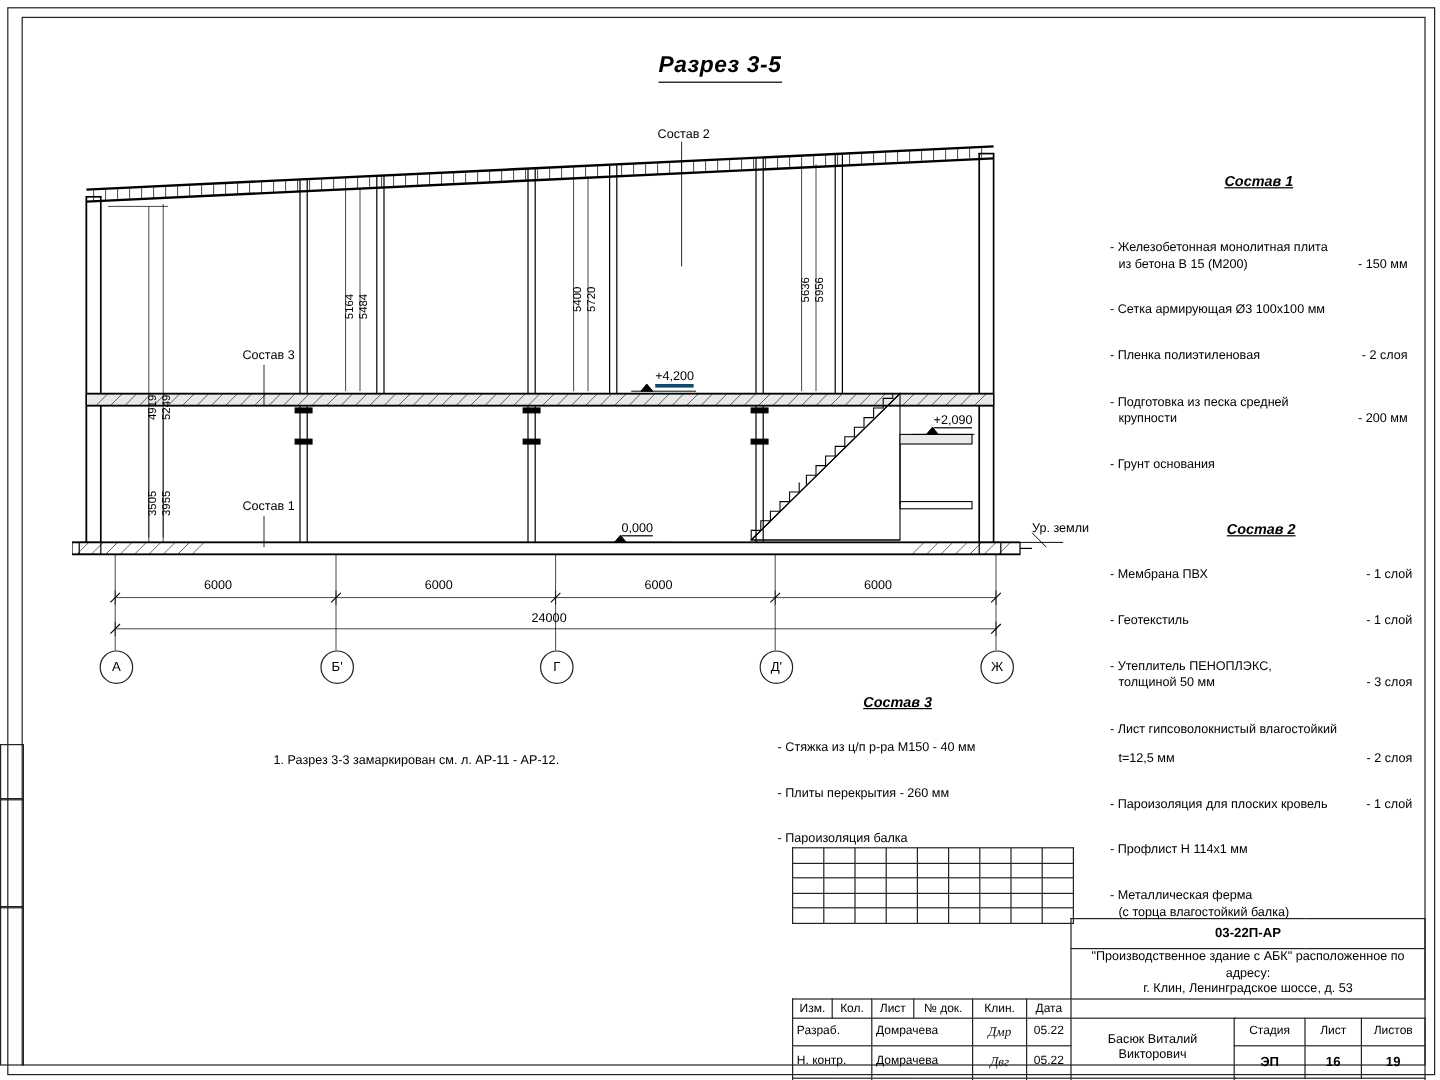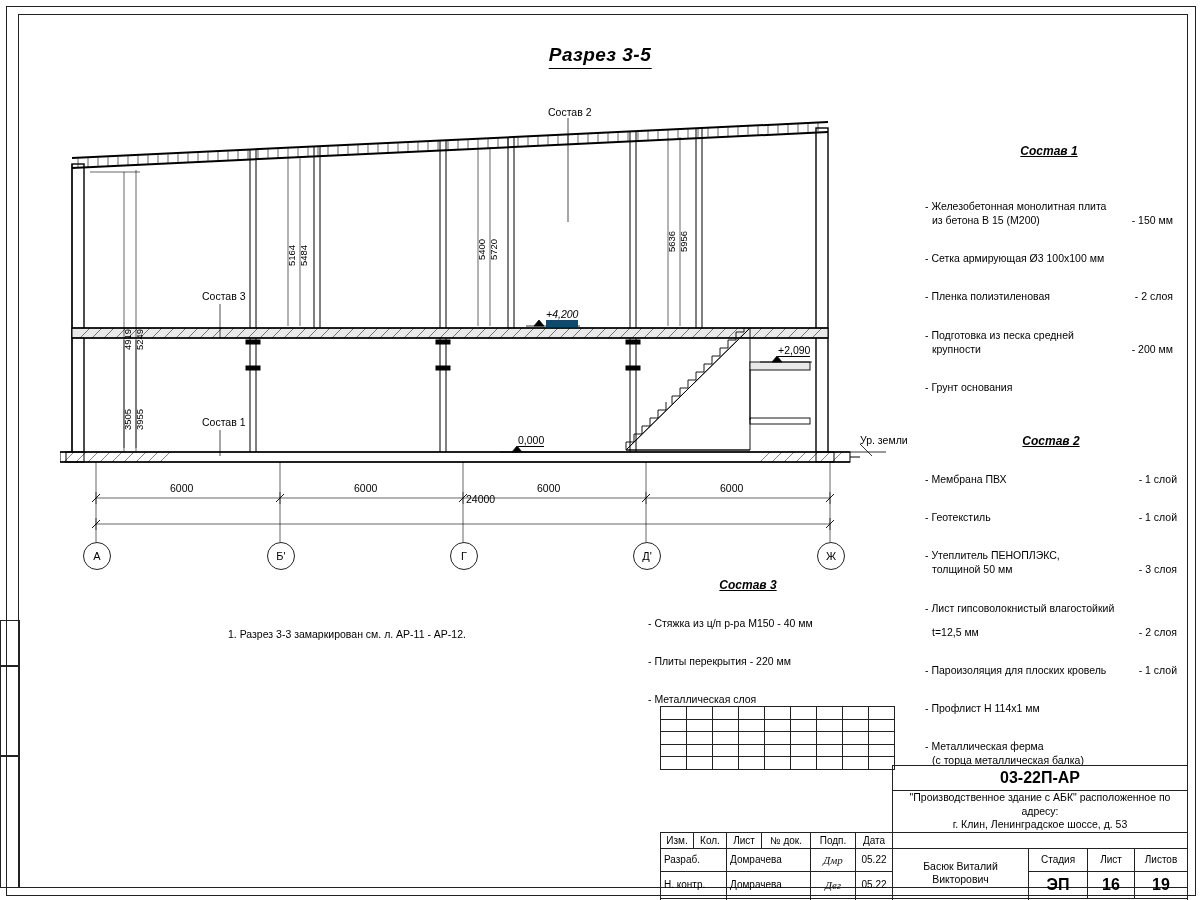--- a/index.html
+++ b/index.html
@@ -36,21 +36,21 @@
   .note-row{display:flex;margin-top:25px;white-space:nowrap;}
   .note-row .t{flex:0 0 auto;}
   .note-row .v{margin-left:auto;padding-left:14px;}
 
   
   .stamp{position:absolute;left:660px;top:706px;width:528px;height:180px;}
   .stamp table{border-collapse:collapse;font-size:10px;}
   .stamp td{border:1px solid #222;padding:0 3px;height:15px;vertical-align:middle;}
   .grid-top td{height:11.5px;width:19px;}
   .c-center{text-align:center;}
-  .big{font-size:16px;font-weight:bold;text-align:center;}
+  .big{font-size:11px;font-weight:bold;text-align:center;}
   .obj{font-size:10.5px;text-align:center;line-height:1.3;}
   .sig{font-family:"Liberation Serif",serif;font-style:italic;font-size:11px;color:#111;text-align:center;}
 
   .footnote{position:absolute;left:228px;top:628px;font-size:10.5px;}
   .bubble{position:absolute;width:26px;height:26px;border:1px solid #222;border-radius:50%;
           font-size:11px;display:flex;align-items:center;justify-content:center;background:#fff;}
 </style>
 </head>
 <body>
 
@@ -226,30 +226,30 @@
     <div class="vlbl" style="left:428px;top:160px;">5720</div>
     <div class="vlbl" style="left:606px;top:152px;">5636</div>
     <div class="vlbl" style="left:618px;top:152px;">5956</div>
     <div class="vlbl" style="left:62px;top:330px;">3505</div>
     <div class="vlbl" style="left:74px;top:330px;">3955</div>
 
     <div class="lbl" style="left:488px;top:6px;">Состав 2</div>
     <div class="lbl" style="left:142px;top:190px;">Состав 3</div>
     <div class="lbl" style="left:142px;top:316px;">Состав 1</div>
 
-    <div class="lbl" style="left:486px;top:208px;border-bottom:7px solid #0c4a6e;font-style:italic;">+4,200</div>
+    <div class="lbl" style="left:486px;top:208px;border-bottom:3px solid #0c4a6e;">+4,200</div>
     <div class="lbl" style="left:718px;top:244px;border-bottom:1px solid #000;">+2,090</div>
     <div class="lbl" style="left:458px;top:334px;border-bottom:1px solid #000;">0,000</div>
     <div class="lbl" style="left:800px;top:334px;">Ур. земли</div>
 
     <div class="lbl" style="left:110px;top:382px;">6000</div>
     <div class="lbl" style="left:294px;top:382px;">6000</div>
     <div class="lbl" style="left:477px;top:382px;">6000</div>
     <div class="lbl" style="left:660px;top:382px;">6000</div>
-    <div class="lbl" style="left:383px;top:393px;margin-left:23px;">24000</div>
+    <div class="lbl" style="left:383px;top:409px;">24000</div>
 
     <div class="bubble" style="left:23px;top:442px;">А</div>
     <div class="bubble" style="left:207px;top:442px;">Б'</div>
     <div class="bubble" style="left:390px;top:442px;">Г</div>
     <div class="bubble" style="left:573px;top:442px;">Д'</div>
     <div class="bubble" style="left:757px;top:442px;">Ж</div>
   </div>
 
   <div class="footnote">1. Разрез 3-3 замаркирован см. л. АР-11 - АР-12.</div>
 
@@ -309,34 +309,34 @@
       <span class="t">- Пароизоляция для плоских кровель</span>
       <span class="v">- 1 слой</span>
     </div>
     <div class="note-row">
       <span class="t">- Профлист Н 114х1 мм</span>
     </div>
     <div class="note-row">
       <span class="t">- Металлическая ферма</span>
     </div>
     <div class="note-row" style="margin-top:1px;">
-      <span class="t" style="padding-left:7px;">(с торца металлическая балка)</span>
+      <span class="t" style="padding-left:7px;">(с торца влагостойкий балка)</span>
     </div>
   </div>
 
   <div class="note-block" style="left:648px;top:578px;width:200px;">
     <div class="note-title" style="text-align:center;">Состав 3</div>
     <div class="note-row" style="margin-top:24px;">
       <span class="t">- Стяжка из ц/п р-ра М150 - 40 мм</span>
     </div>
     <div class="note-row">
-      <span class="t">- Плиты перекрытия - 220 мм</span>
-    </div>
-    <div class="note-row">
-      <span class="t">- Металлическая слоя</span>
+      <span class="t">- Плиты перекрытия - 260 мм</span>
+    </div>
+    <div class="note-row">
+      <span class="t">- Пароизоляция балка</span>
     </div>
   </div>
 
   <div class="stamp">
 
     <table style="position:absolute;left:0;top:0;">
       <tbody>
           <tr class="grid-top">
         <td></td>
             <td></td>
@@ -406,21 +406,21 @@
         <td colspan="6" class="obj" style="height:38px;">
           <div>"Производственное здание с АБК" расположенное по адресу:</div>
           <div>г. Клин, Ленинградское шоссе, д. 53</div>
         </td>
       </tr>
       <tr>
         <td class="c-center" style="width:26px;">Изм.</td>
         <td class="c-center" style="width:26px;">Кол.</td>
         <td class="c-center" style="width:28px;">Лист</td>
         <td class="c-center" style="width:42px;">№ док.</td>
-        <td class="c-center" style="width:38px;">Подп.</td>
+        <td class="c-center" style="width:38px;">Клин.</td>
         <td class="c-center" style="width:30px;">Дата</td>
         <td colspan="6" style="border:none;"></td>
       </tr>
       <tr>
         <td colspan="2" style="height:22px;">Разраб.</td>
         <td colspan="2">Домрачева</td>
         <td class="sig">Дмр</td>
         <td class="c-center">05.22</td>
         <td colspan="3" rowspan="2" class="obj" style="width:186px;">Басюк Виталий Викторович</td>
         <td class="c-center" style="width:52px;height:16px;">Стадия</td>

